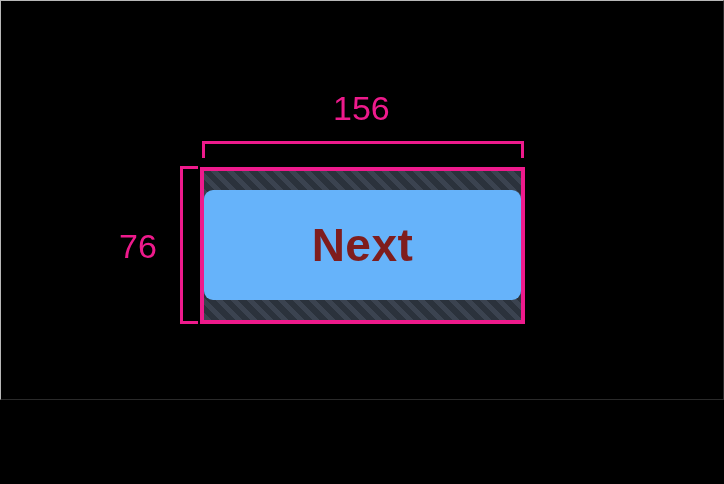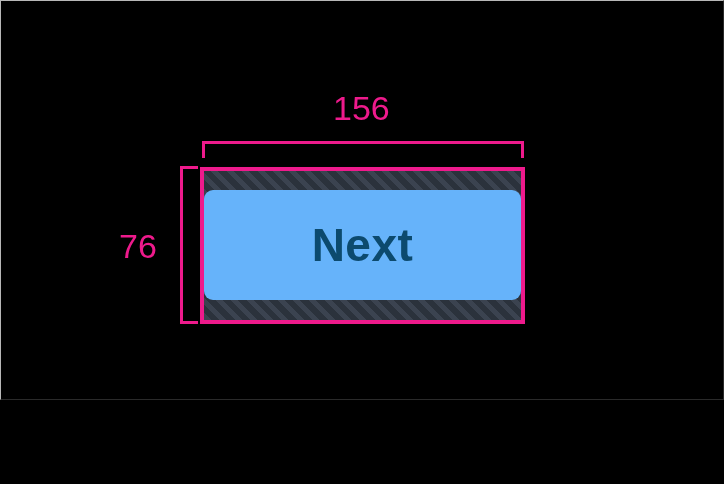--- a/index.html
+++ b/index.html
@@ -63,21 +63,21 @@
     left: 0px;
     top: 19px;
     width: 317px;
     height: 110px;
     box-sizing: border-box;
     border-radius: 9px;
     background: #66b3fa;
     display: flex;
     align-items: center;
     justify-content: center;
-    color: #0c4a6e;
+    color: #7f1d1d;
     font-family: "Liberation Sans", sans-serif;
     font-size: 46px;
     font-weight: bold;
     letter-spacing: 0.5px;
     line-height: 1;
     user-select: none;
   }
 
   
 

